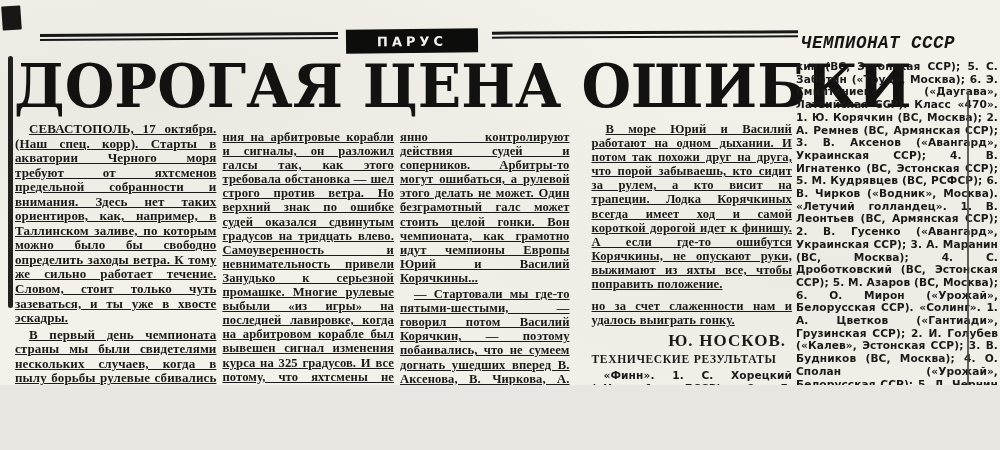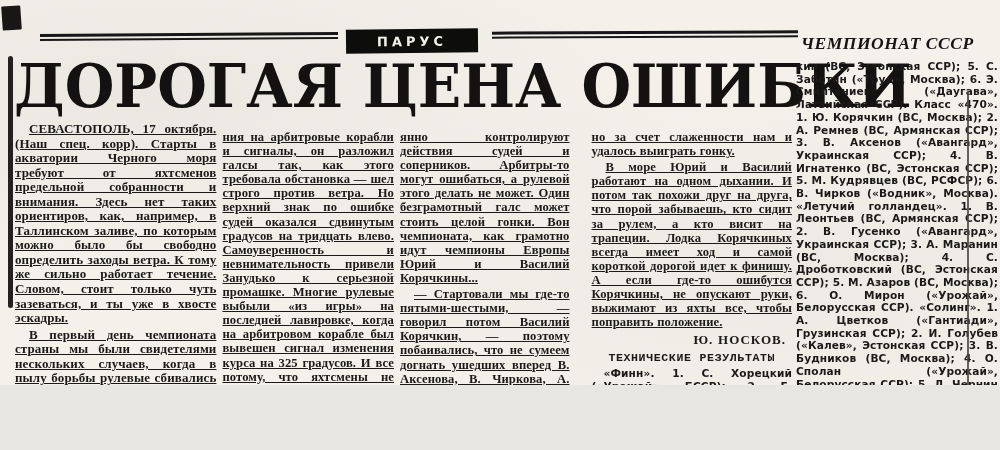--- a/index.html
+++ b/index.html
@@ -17,21 +17,21 @@
   .rule-left{left:40px; top:33px; width:298px; transform:rotate(-0.35deg);}
   .rule-right{left:492px; top:31px; width:306px; transform:rotate(-0.25deg);}
   .section-box{
     position:absolute; left:346px; top:29px; width:132px; height:24px;
     background:#0d0d0c; color:#f3f1ea; text-align:center; line-height:25px;
     font-family:"DejaVu Sans", sans-serif; font-weight:bold; font-size:13px;
     letter-spacing:4px; transform:rotate(-0.6deg);
   }
   .kicker{
     position:absolute; left:801px; top:33px; width:195px;
-    font-family:Liberation Serif, serif; font-style:italic; font-weight:bold;
+    font-family:Liberation Mono, monospace; font-style:italic; font-weight:bold;
     font-size:17.5px; letter-spacing:0.5px; white-space:nowrap;
   }
   
   .headline{
     position:absolute; left:14px; top:56px; width:778px; text-align:center;
     font-family:"DejaVu Serif", serif; font-weight:bold; font-size:57px;
     line-height:1.0; white-space:nowrap; transform:scaleY(1.05); transform-origin:top center;
     color:#131211;
   }
   
@@ -40,24 +40,24 @@
     text-align:justify; font-weight:bold; color:#1b1a18;
     font-size:12.6px; line-height:1.12; letter-spacing:0.1px;
     word-spacing:0.5px; hyphens:auto;
   }
   .c1{width:202px; margin-right:6px; font-size:13px;}
   .c2{width:172px; margin-right:6px;}
   .c3{width:170px; margin-right:22px;}
   .c4{width:201px;}
   .para{margin:0 0 2px 0; text-indent:14px;text-decoration:underline;}
   .para.noindent{text-indent:0;margin-top:8px;}
-  .byline{ text-align:right; font-weight:bold; font-size:13px; letter-spacing:1px; margin:4px 6px 3px 0;}
+  .byline{ text-align:right; font-weight:bold; font-size:17px; letter-spacing:1px; margin:4px 6px 3px 0;}
   .res-head{
-    font-family:Liberation Mono, monospace; font-weight:bold; font-size:11.6px;
-    letter-spacing:0.6px; margin:2px 0 3px 0; text-align:center; white-space:nowrap;
+    font-family:Liberation Serif, serif; font-weight:bold; font-size:11.6px;
+    letter-spacing:0.6px; margin:2px 0 3px 0; text-align:left; white-space:nowrap;
   }
   .res-text{
     font-family:"DejaVu Sans", sans-serif; font-weight:bold; font-size:10.6px;
     line-height:1.2; text-align:justify; text-indent:12px; margin:0 0 3px 0;
     letter-spacing:0.1px;
   }
   
   .right-col{
     position:absolute; left:796px; top:60px; width:202px; height:376px; overflow:hidden;
     font-family:"DejaVu Sans", sans-serif; font-weight:bold; font-size:10.6px;
@@ -106,22 +106,22 @@
       <p class="para noindent">ния на арбитровые корабли и сигналы, он разложил галсы так, как этого требовала обстановка — шел строго против ветра. Но верхний знак по ошибке судей оказался сдвинутым градусов на тридцать влево. Самоуверенность и невнимательность привели Занудько к серьезной промашке. Многие рулевые выбыли «из игры» на последней лавировке, когда на арбитровом корабле был вывешен сигнал изменения курса на 325 градусов. И все потому, что яхтсмены не удосужились бросить взгляд на щит с буквой «F».</p>
       <p class="para">— Опытные мастера таких грубых ошибок не делают, — говорит тренер сборной СССР в классе «470» В. Князев, — потому что посто-</p>
     </div>
 
     <div class="col c3">
       <p class="para noindent">янно контролируют действия судей и соперников. Арбитры-то могут ошибаться, а рулевой этого делать не может. Один безграмотный галс может стоить целой гонки. Вон чемпионата, как грамотно идут чемпионы Европы Юрий и Василий Корячкины...</p>
       <p class="para">— Стартовали мы где-то пятыми-шестыми, — говорил потом Василий Корячкин, — поэтому побаивались, что не сумеем догнать ушедших вперед В. Аксенова, В. Чиркова, А. Ремнева и В. Игнатенко. Ведь лавировки, как таковой, не было. Тогда-то мы и решили наверстать упущенное на полных курсах: лодка у нас хорошая, спинакер быстро ставить умеем. Имен-</p>
     </div>
 
     <div class="col c4">
+      <p class="para">В море Юрий и Василий работают на одном дыхании. И потом так похожи друг на друга, что порой забываешь, кто сидит за рулем, а кто висит на трапеции. Лодка Корячкиных всегда имеет ход и самой короткой дорогой идет к финишу. А если где-то ошибутся Корячкины, не опускают руки, выжимают из яхты все, чтобы поправить положение.</p>
       <p class="para noindent">но за счет слаженности нам и удалось выиграть гонку.</p>
-      <p class="para">В море Юрий и Василий работают на одном дыхании. И потом так похожи друг на друга, что порой забываешь, кто сидит за рулем, а кто висит на трапеции. Лодка Корячкиных всегда имеет ход и самой короткой дорогой идет к финишу. А если где-то ошибутся Корячкины, не опускают руки, выжимают из яхты все, чтобы поправить положение.</p>
       <div class="byline">Ю. НОСКОВ.</div>
       <div class="res-head">ТЕХНИЧЕСКИЕ РЕЗУЛЬТАТЫ</div>
       <p class="res-text">«Финн». 1. С. Хорецкий («Урожай», БССР); 2. Е. Истомин (ВС, Армянская ССР); 3. А. Мудриченко (ВС, Москва); 4. Н. Коряч-</p>
     </div>
   </div>
 
   <div class="right-col">кин (ВС, Эстонская ССР); 5. С. Заботин («Труд», Москва); 6. Э. Смилтениекс («Даугава», Латвийская ССР). Класс «470». 1. Ю. Корячкин (ВС, Москва); 2. А. Ремнев (ВС, Армянская ССР); 3. В. Аксенов («Авангард», Украинская ССР); 4. В. Игнатенко (ВС, Эстонская ССР); 5. М. Кудрявцев (ВС, РСФСР); 6. В. Чирков («Водник», Москва). «Летучий голландец». 1. В. Леонтьев (ВС, Армянская ССР); 2. В. Гусенко («Авангард», Украинская ССР); 3. А. Маранин (ВС, Москва); 4. С. Дроботковский (ВС, Эстонская ССР); 5. М. Азаров (ВС, Москва); 6. О. Мирон («Урожай», Белорусская ССР). «Солинг». 1. А. Цветков («Гантиади», Грузинская ССР); 2. И. Голубев («Калев», Эстонская ССР); 3. В. Будников (ВС, Москва); 4. О. Сполан («Урожай», Белорусская ССР); 5. Л. Чернин («Водник», Ленинград); 6. Р. Бердаш (ВС, Латвийская ССР). «Звездный». 1. В. Манкин (ВС, Украинская ССР); 2. В. Васильев (ВС, Москва); 3. Е. Калина («Урожай», Белорусская ССР); 4. Я. Элнионис (ВС, Латвийская ССР); 5. А. Кондаков («Водник», Москва); 6. Е. Белоусов (ВС, Армянская ССР). Из-за невыполнения судьями гоночной инструкции результаты первой гонки на катамаранах «Торнадо» аннулированы.</div>
 
   <div class="cutoff-wrap">
     <span class="cutoff-head">РЕПЛИКА</span>

